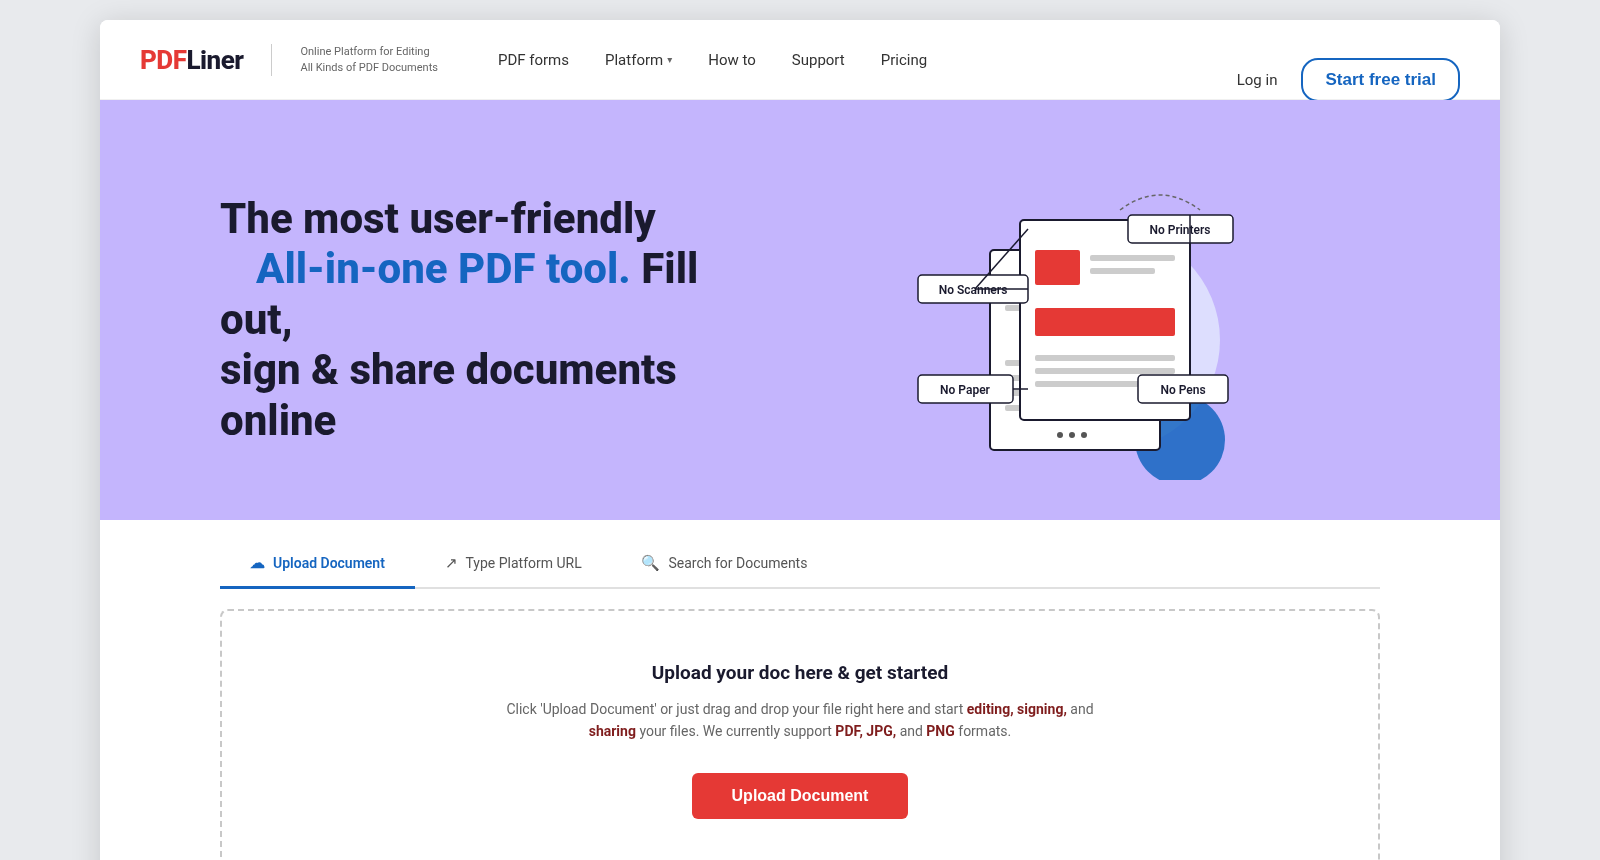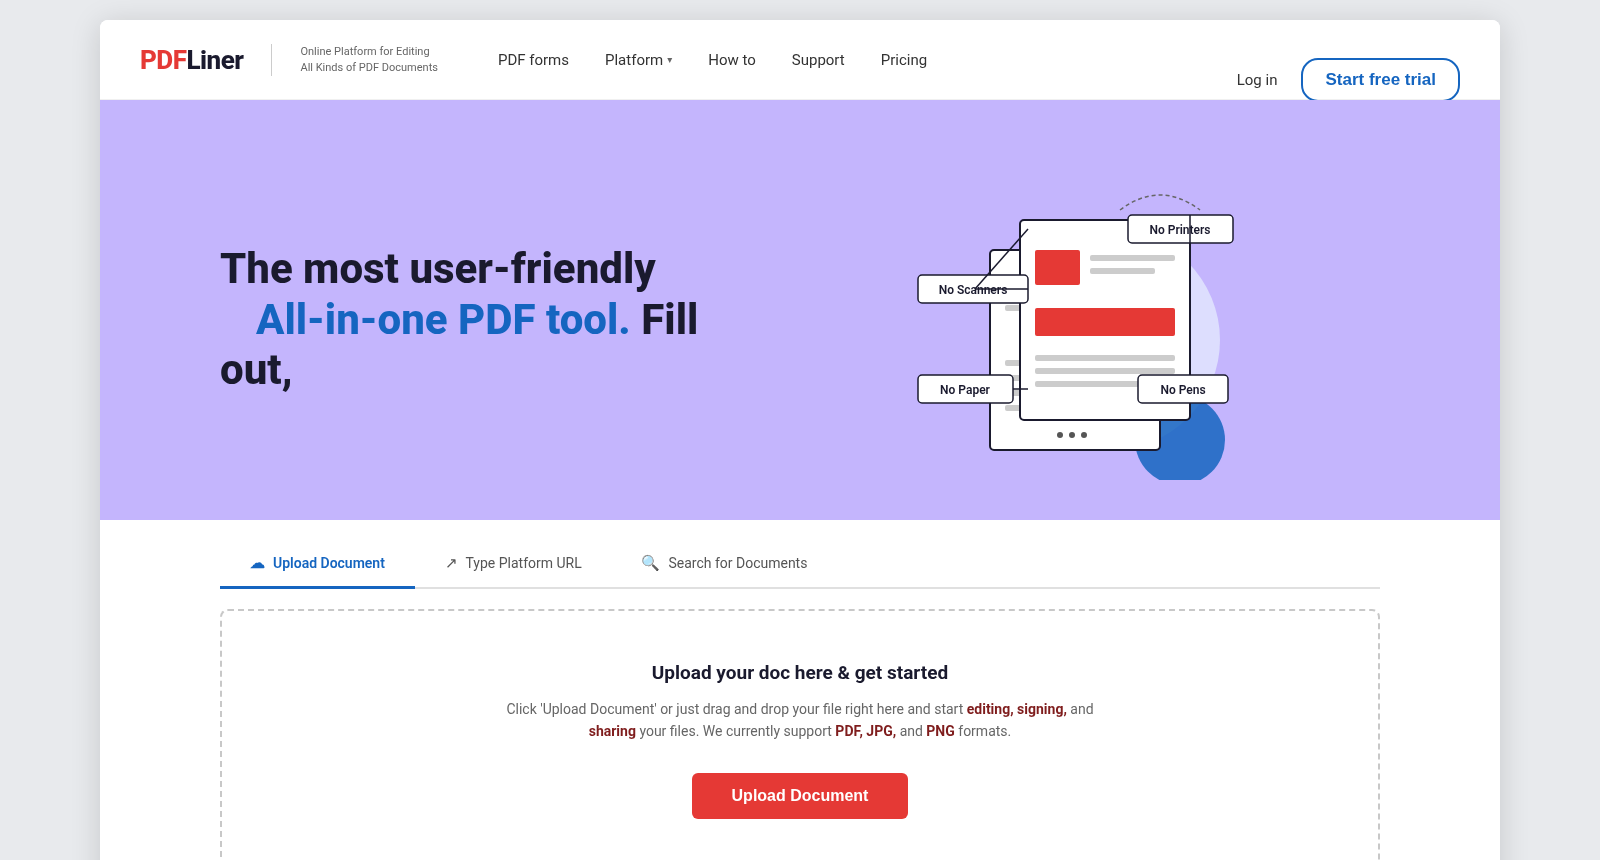--- a/index.html
+++ b/index.html
@@ -235,20 +235,21 @@
       <a class="login-link">Log in</a>
       <button class="trial-btn">Start free trial</button>
     </div>
   </nav>
 
   <div class="hero-section">
     <div class="hero-text">
       <h1 class="hero-title">
         <span>The most user-friendly</span><br>
         <span class="hero-title-blue">All-in-one PDF tool.</span> <span>Fill out,</span><br>
+        <span>sign &amp; share documents online</span>
       </h1>
     </div>
 
     <div class="hero-illustration">
       <svg width="380" height="320" viewBox="0 0 380 320">
 
         <circle cx="220" cy="180" r="110" fill="#e8f0fe" opacity="0.7"></circle>
         <circle cx="290" cy="280" r="45" fill="#1565c0" opacity="0.85"></circle>
         <circle cx="140" cy="120" r="30" fill="#90caf9" opacity="0.6"></circle>
 

